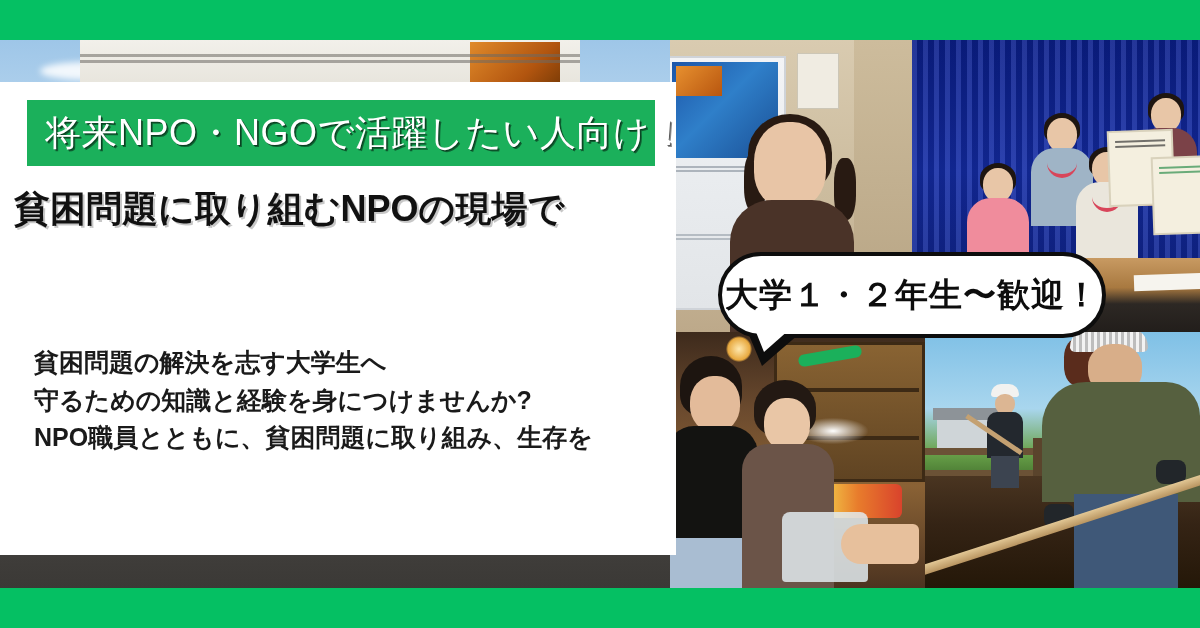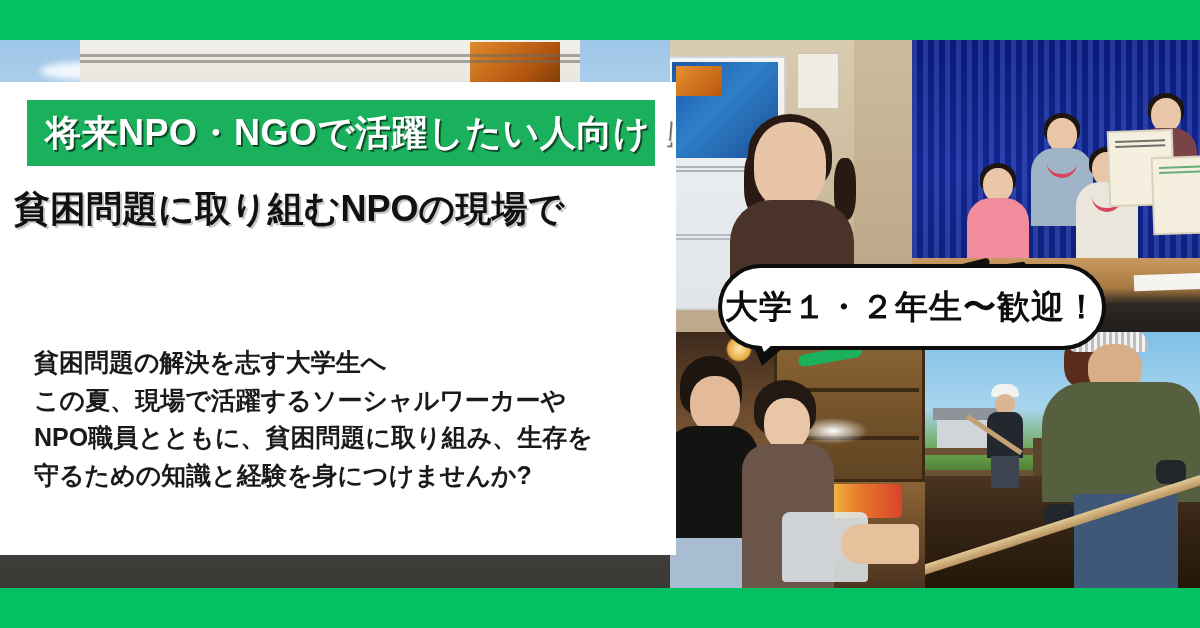--- a/index.html
+++ b/index.html
@@ -335,21 +335,21 @@
   .ribbon {
     position:absolute;
     left:27px; top:18px;
     width:628px; height:66px;
     background:#1BB05B;
     display:flex; align-items:center;
   }
   .ribbon-text {
     color:#ffffff;
     font-size:36px;
-    font-weight:700;
+    font-weight:400;
     letter-spacing:0.5px;
     padding-left:18px;
     white-space:nowrap;
     text-shadow:
       2px 2px 0 rgba(0,0,0,.45),
       1px 1px 0 rgba(0,0,0,.35);
   }
   .headline {
     position:absolute;
     left:14px; top:104px;
@@ -382,21 +382,21 @@
     color:#1a1a1a;
     font-size:25px;
     font-weight:700;
     line-height:1.50;
   }
   .body-copy div { white-space:nowrap; }
 
   
   .bubble {
     position:absolute;
-    left:718px; top:264px;
+    left:718px; top:252px;
     width:388px; height:86px;
     background:#ffffff;
     border:4px solid #0d0d0d;
     border-radius:44px;
     display:flex; align-items:center; justify-content:center;
     z-index:9;
   }
   .bubble-text {
     color:#0d0d0d;
     font-size:33px;
@@ -558,23 +558,22 @@
       <span class="ribbon-text">将来NPO・NGOで活躍したい人向け！</span>
     </div>
 
     <div class="headline">
       <div class="hl">貧困問題に取り組むNPOの現場で</div>
     </div>
 
 
     <div class="body-copy">
       <div>貧困問題の解決を志す大学生へ</div>
-      <div>この夏、現場で活躍するソーシャルワーカーや</div>
+      <div>守るための知識と経験を身につけませんか?</div>
       <div>NPO職員とともに、貧困問題に取り組み、生存を</div>
-      <div>守るための知識と経験を身につけませんか?</div>
     </div>
   </div>
 
   <div class="bubble-tail"></div>
   <div class="bubble-tail-inner"></div>
   <div class="bubble">
     <span class="bubble-text">大学１・２年生〜歓迎！</span>
   </div>
 
 </div>

